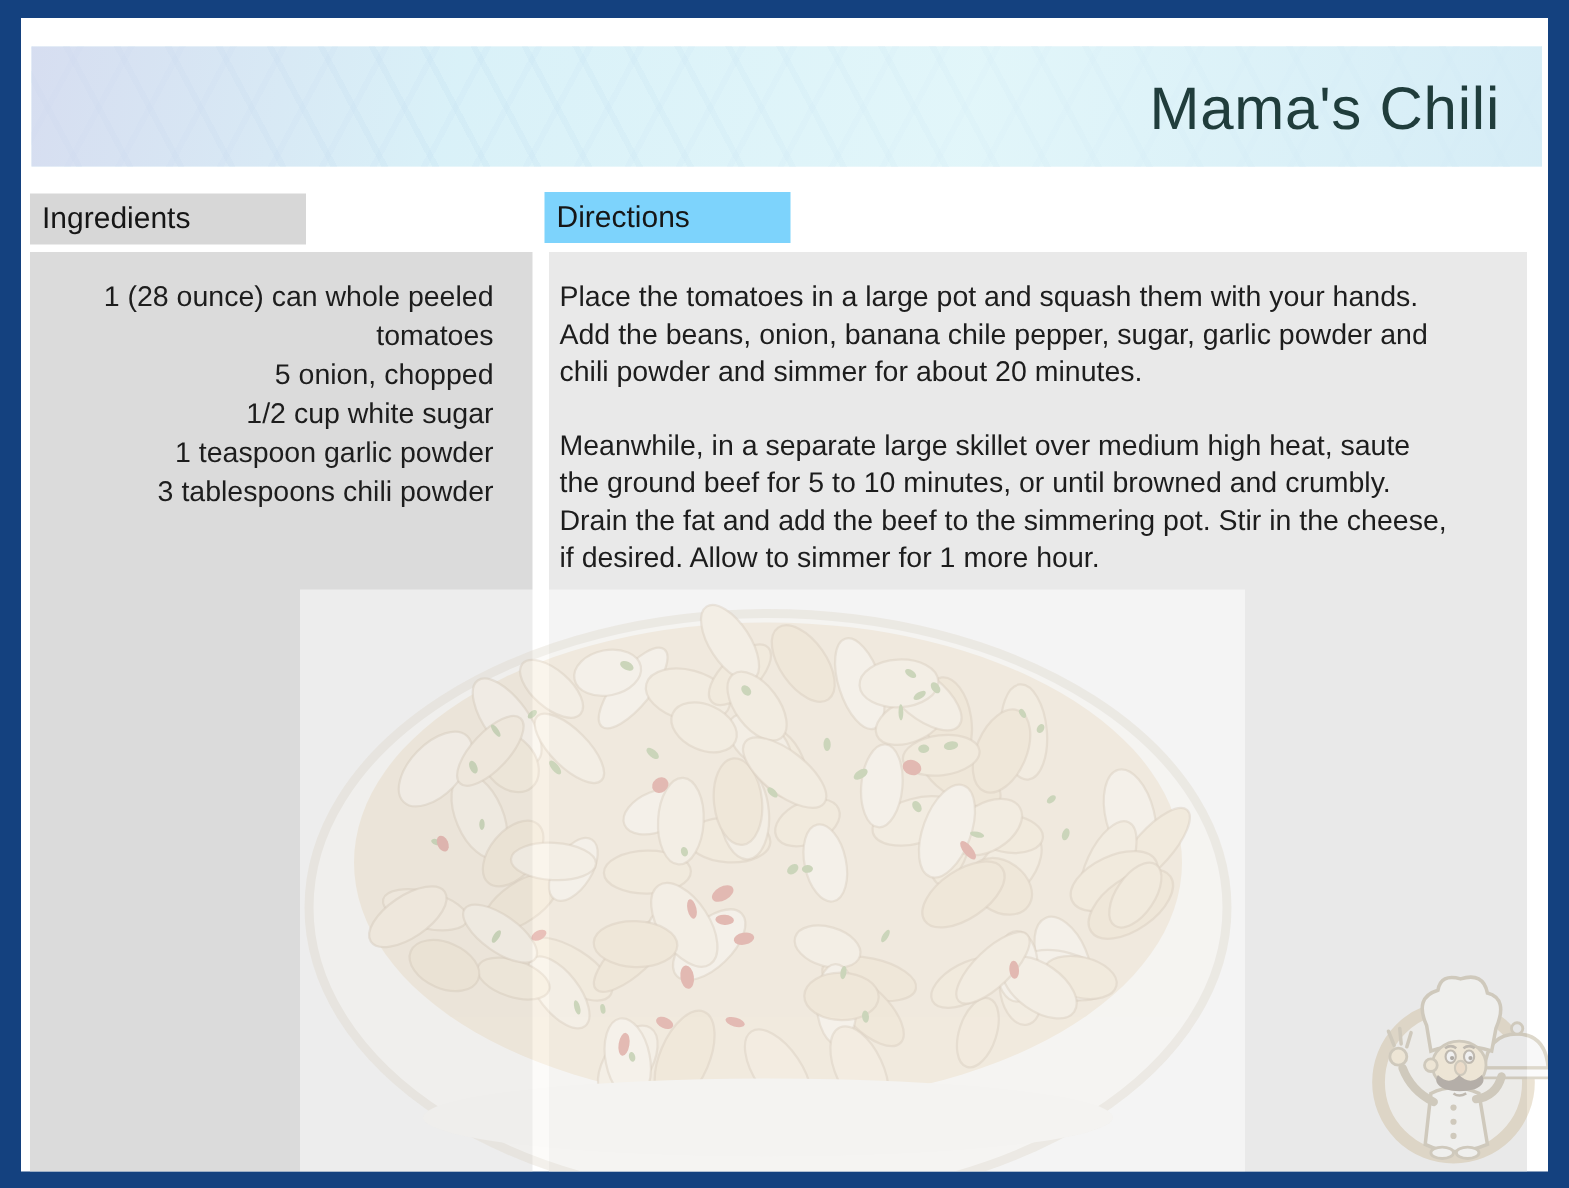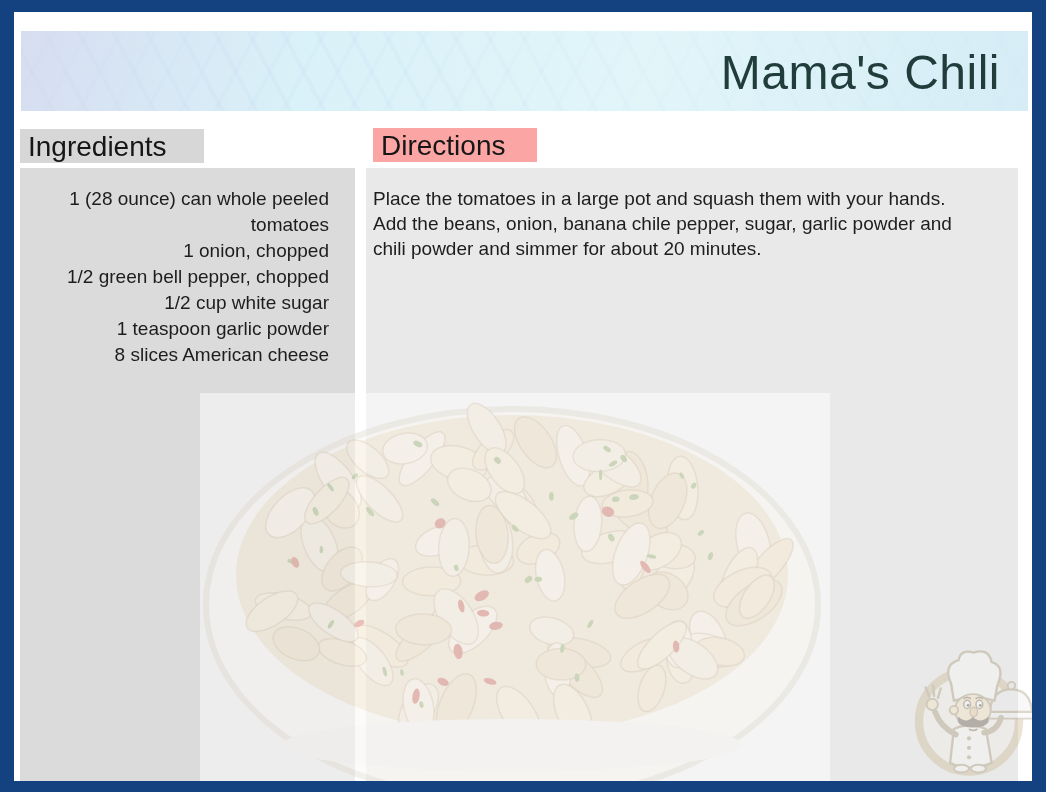--- a/index.html
+++ b/index.html
@@ -17,28 +17,28 @@
   .banner{
     position:absolute;left:7px;top:19px;width:1007px;height:80px;
     background:
       linear-gradient(100deg, rgba(213,218,239,0.85), rgba(214,240,248,0.55) 28%, rgba(227,247,250,0.75) 62%, rgba(213,236,246,0.9)),
       repeating-linear-gradient(62deg, rgba(255,255,255,0) 0 26px, rgba(175,208,233,0.28) 26px 30px),
       repeating-linear-gradient(-62deg, rgba(255,255,255,0) 0 26px, rgba(188,214,240,0.25) 26px 30px),
       #ddf2f8;
   }
   .title{
     position:absolute;right:28px;top:0;height:80px;line-height:84px;
-    font-size:48px;color:#203d3c;letter-spacing:0.5px;white-space:nowrap;
+    font-size:40px;color:#203d3c;letter-spacing:0.5px;white-space:nowrap;
   }
   .head-box{
     position:absolute;height:34px;
-    font-size:28px;color:#161616;line-height:35px;white-space:nowrap;
+    font-size:20px;color:#161616;line-height:35px;white-space:nowrap;
   }
   .ing-head{left:6px;top:117px;width:176px;background:#d7d7d7;padding-left:8px;}
-  .dir-head{left:349px;top:116px;width:156px;background:#fca5a5;padding-left:8px;margin-left:10px;}
+  .dir-head{left:349px;top:116px;width:156px;background:#7dd3fc;padding-left:8px;}
   .ing-body{
     position:absolute;left:6px;top:156px;width:335px;height:613px;
     background:#dbdbdb;box-sizing:border-box;padding:18px 26px 0 8px;text-align:right;
   }
   .dir-body{
     position:absolute;left:352px;top:156px;width:652px;height:613px;
     background:#e9e9e9;box-sizing:border-box;padding:18px 34px 0 7px;
   }
   .ing-item{font-size:19px;line-height:26px;color:#1d1d1d;}
   .dir-par{font-size:19px;line-height:25px;color:#1d1d1d;margin:0 16px 24px 0;}
@@ -60,31 +60,31 @@
 <div class="page">
 
   <div class="banner">
     <div class="title">Mama's Chili</div>
   </div>
 
   <div class="head-box ing-head">Ingredients</div>
 
   <div class="ing-body">
     <div class="ing-item">1 (28 ounce) can whole peeled tomatoes</div>
-    <div class="ing-item">1 onion, chopped</div>
-    <div class="ing-item">1/2 green bell pepper, chopped</div>
+    <div class="ing-item">5 onion, chopped</div>
     <div class="ing-item">1/2 cup white sugar</div>
     <div class="ing-item">1 teaspoon garlic powder</div>
-    <div class="ing-item">8 slices American cheese</div>
+    <div class="ing-item">3 tablespoons chili powder</div>
   </div>
 
   <div class="head-box dir-head">Directions</div>
 
   <div class="dir-body">
     <p class="dir-par">Place the tomatoes in a large pot and squash them with your hands. Add the beans, onion, banana chile pepper, sugar, garlic powder and chili powder and simmer for about 20 minutes.</p>
+    <p class="dir-par">Meanwhile, in a separate large skillet over medium high heat, saute the ground beef for 5 to 10 minutes, or until browned and crumbly. Drain the fat and add the beef to the simmering pot. Stir in the cheese, if desired. Allow to simmer for 1 more hour.</p>
   </div>
 
   <div class="photo">
     <svg id="bean-svg" width="630" height="388" viewBox="0 0 630 388" xmlns="http://www.w3.org/2000/svg">
       <ellipse cx="312" cy="212" rx="306" ry="196" fill="#f7f4ee" stroke="#dcd4c5" stroke-width="6"></ellipse>
       <ellipse cx="312" cy="182" rx="276" ry="160" fill="#e9d5b4"></ellipse>
       <g id="bean-layer">
           <ellipse cx="167.7" cy="66.2" rx="25.6" ry="12.5" fill="#f2e3c9" stroke="rgba(163,131,88,0.45)" stroke-width="1.5" transform="rotate(41 167.7 66.2)"></ellipse>
           <ellipse cx="318.8" cy="114.8" rx="25.9" ry="16.0" fill="#ecd7b2" stroke="rgba(163,131,88,0.45)" stroke-width="1.5" transform="rotate(61 318.8 114.8)"></ellipse>
           <ellipse cx="138.1" cy="87.7" rx="33.4" ry="14.6" fill="#f6ead5" stroke="rgba(163,131,88,0.45)" stroke-width="1.5" transform="rotate(54 138.1 87.7)"></ellipse>

